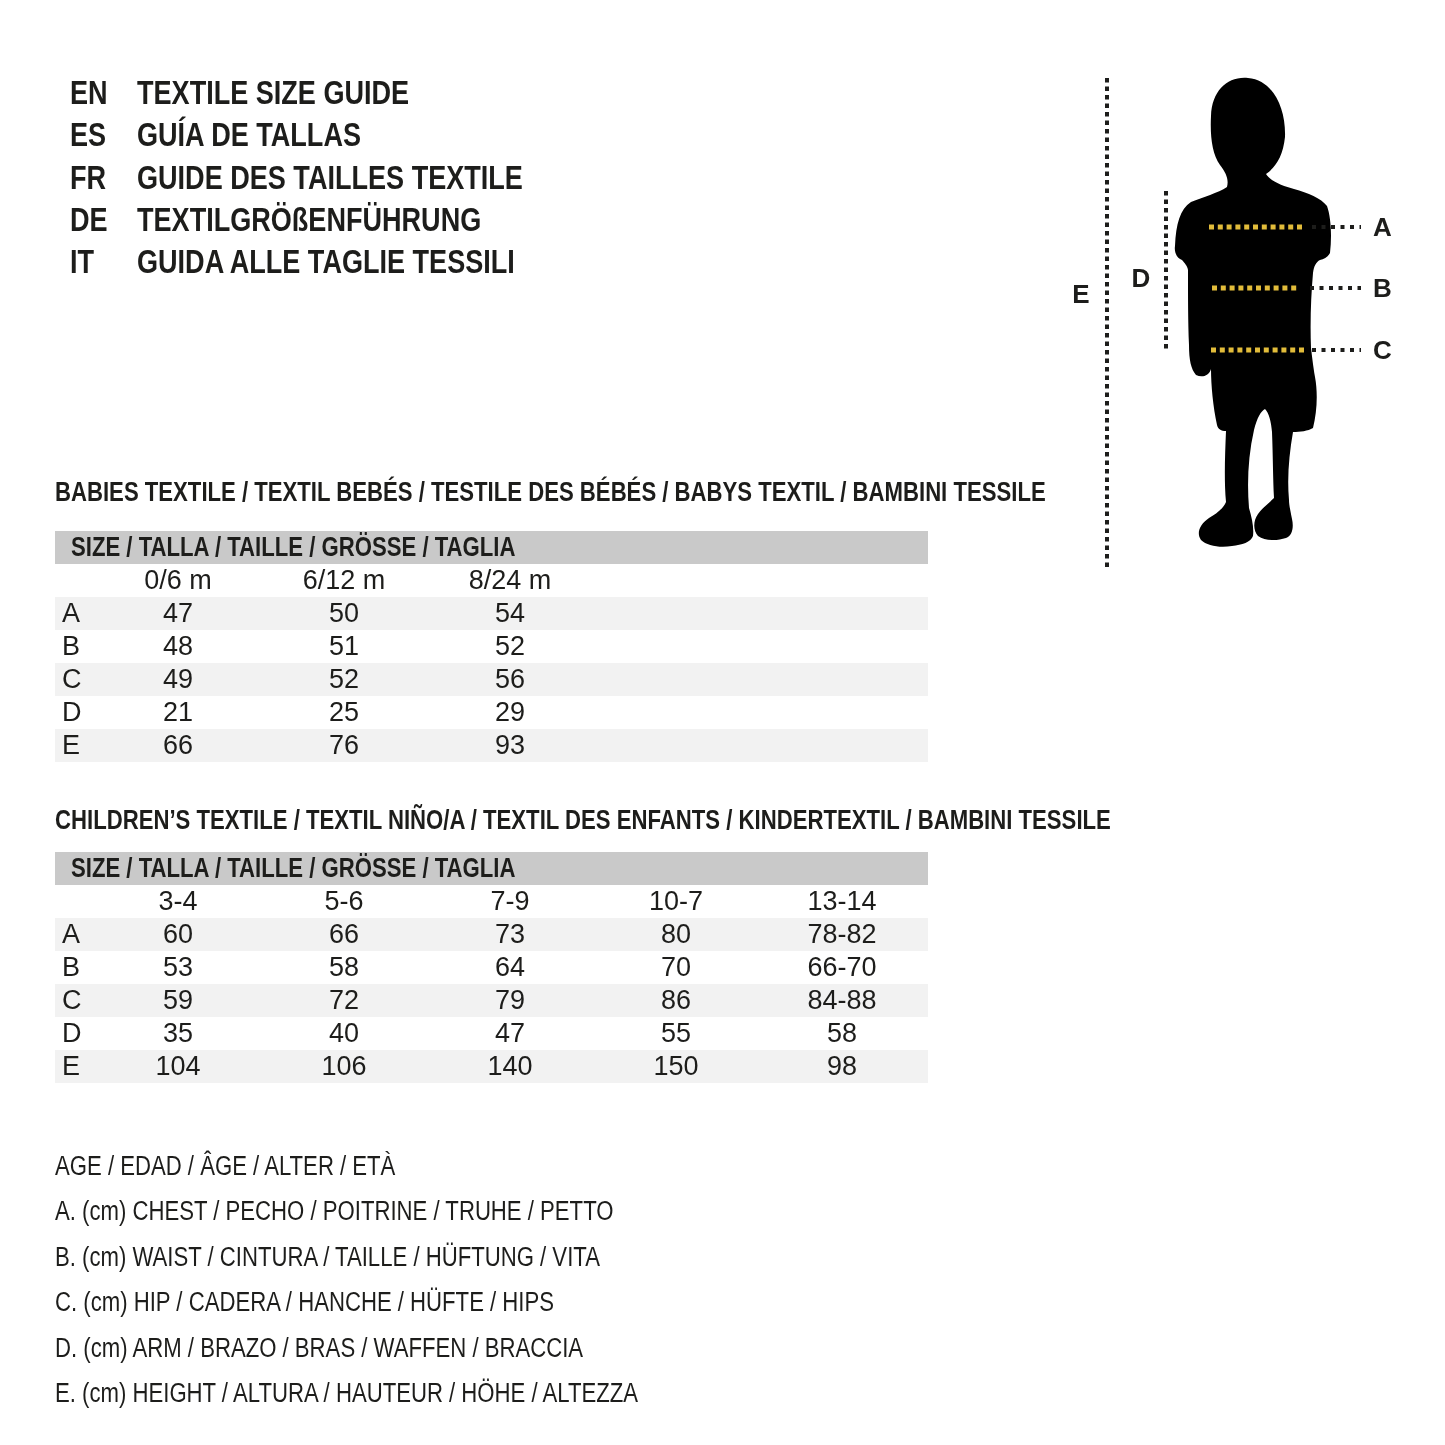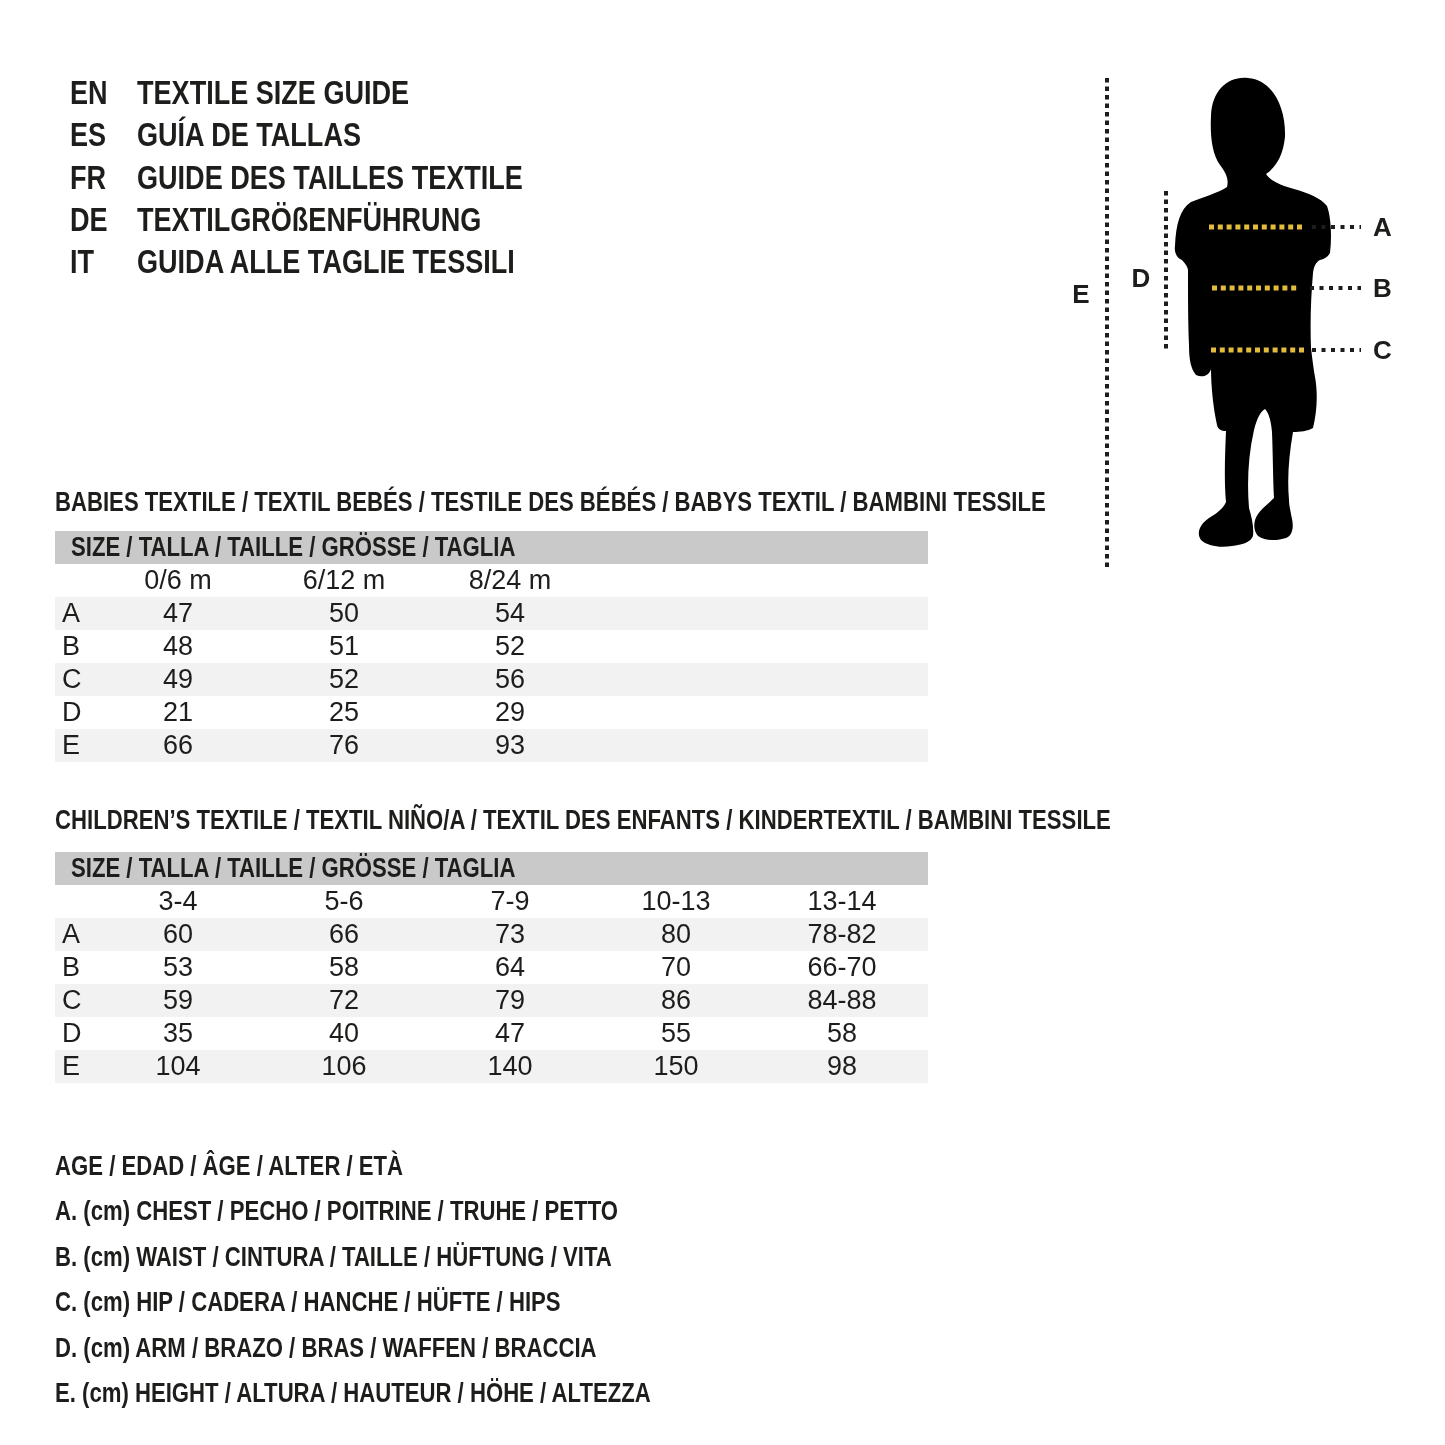--- a/index.html
+++ b/index.html
@@ -14,34 +14,34 @@
   }
   .cond{display:inline-block;transform:scaleX(0.82);transform-origin:0 50%;white-space:nowrap;}
 
   
   .langs{position:absolute;left:58px;top:72px;font-weight:bold;font-size:33px;line-height:42.3px;}
   .lang-row{display:flex;}
   .lang-code{width:67px;flex:0 0 67px;margin-left:12px;}
 
   
   .section-title{position:absolute;left:55px;font-weight:bold;font-size:27px;line-height:30px;white-space:nowrap;}
-  #babies-title{top:487px;}
+  #babies-title{top:477px;}
   #children-title{top:805px;}
 
   
   table.size-table{position:absolute;left:55px;width:873px;border-collapse:collapse;table-layout:fixed;font-size:27px;}
   table.size-table td{height:33px;line-height:33px;padding:0;text-align:center;font-weight:normal;overflow:hidden;}
   table.size-table td.lbl{text-align:left;padding-left:7px;}
   table.size-table thead tr.bar td{background:var(--header-bar);text-align:left;font-weight:bold;padding-left:16px;}
   table.size-table tbody tr:nth-child(odd){background:var(--row-alt);}
   #babies-table{top:531px;}
   #children-table{top:852px;}
 
   
-  .legend{position:absolute;left:55px;top:1144px;font-weight:bold;font-size:27px;line-height:45.4px;}
+  .legend{position:absolute;left:55px;top:1144px;font-weight:normal;font-size:27px;line-height:45.4px;}
 
   
   .figure{position:absolute;left:1060px;top:60px;}
   .sil{fill:var(--silhouette,#000);}
   .ydash{stroke:var(--accent-yellow,#e2bc3a);stroke-width:5;stroke-dasharray:5 3.8;fill:none;}
   .kdash{stroke:var(--text,#1d1d1b);stroke-width:4;stroke-dasharray:4 5.5;fill:none;}
   .vdash{stroke:var(--text,#1d1d1b);stroke-width:4;stroke-dasharray:4.5 4;fill:none;}
   .flabel{font-family:"Liberation Sans","DejaVu Sans",sans-serif;font-weight:bold;font-size:26px;fill:var(--text);}
   .mid{text-anchor:middle;}
 </style>
@@ -207,21 +207,21 @@
     </colgroup>
     <thead>
       <tr class="bar">
         <td colspan="7"><span class="cond">SIZE / TALLA / TAILLE / GRÖSSE / TAGLIA</span></td>
       </tr>
       <tr class="cols">
         <td class="lbl"></td>
         <td>3-4</td>
         <td>5-6</td>
         <td>7-9</td>
-        <td>10-13</td>
+        <td>10-7</td>
         <td>13-14</td>
         <td></td>
       </tr>
     </thead>
     <tbody>
       <tr>
         <td class="lbl">A</td>
         <td>60</td>
         <td>66</td>
         <td>73</td>

